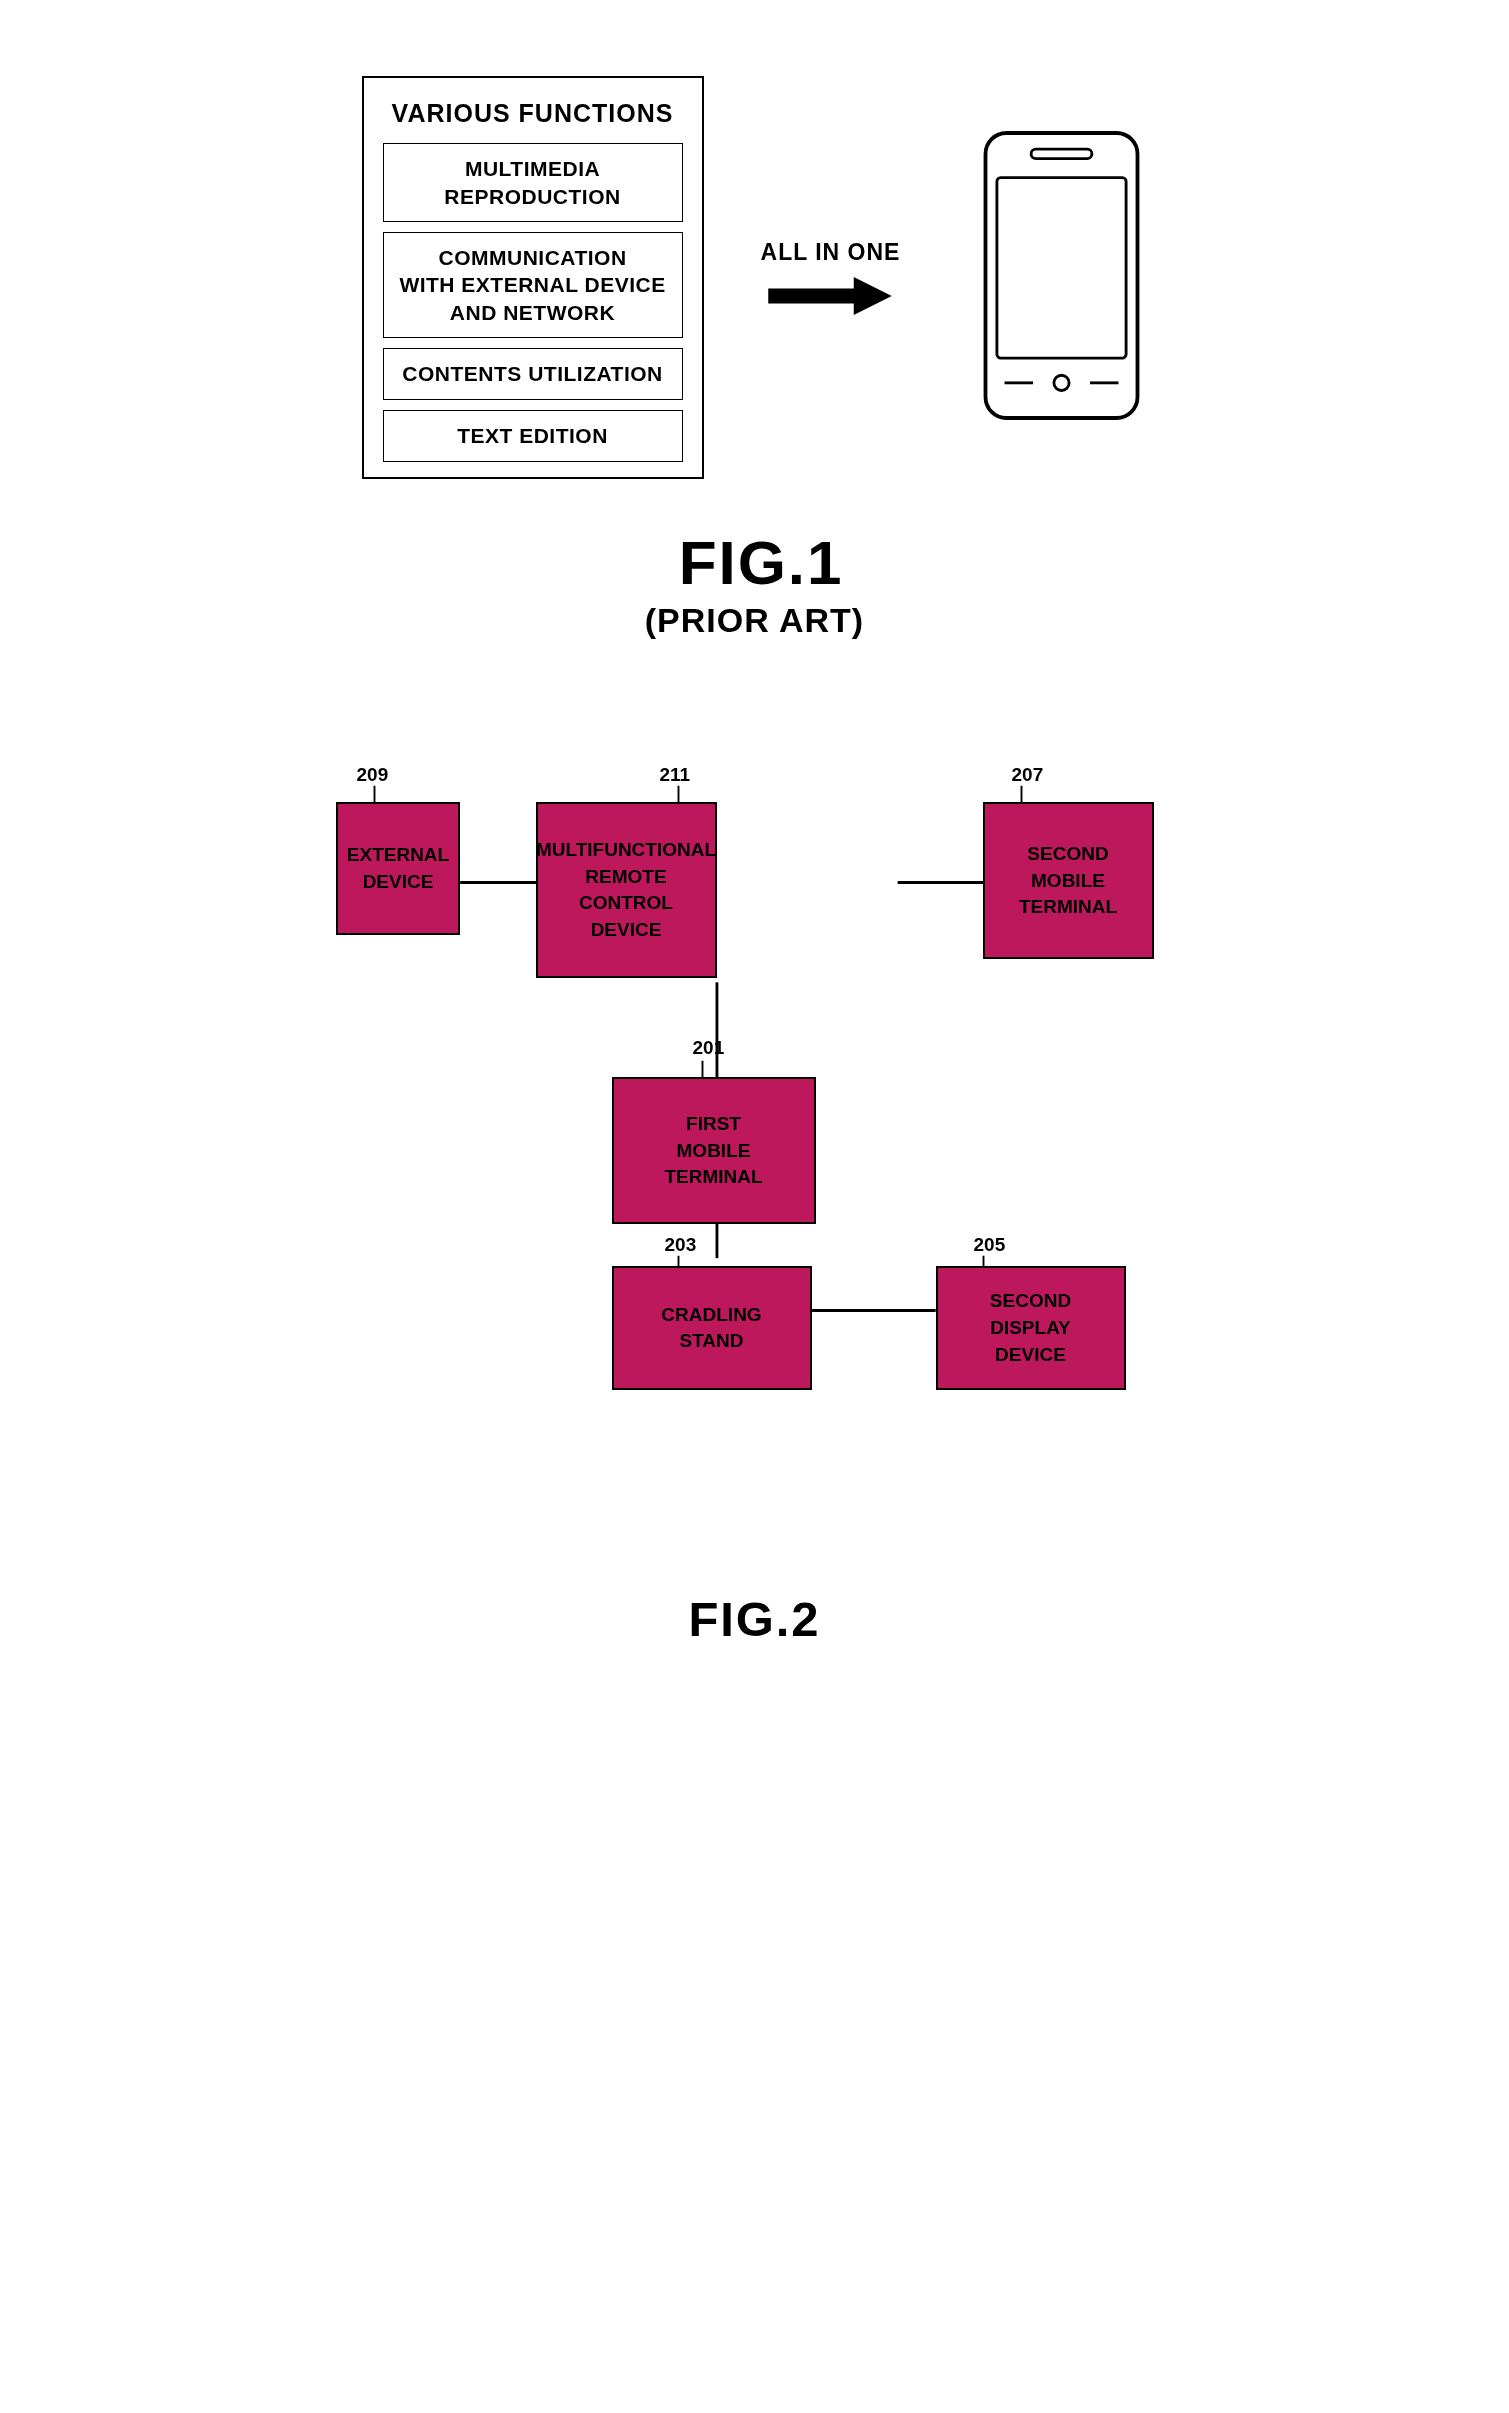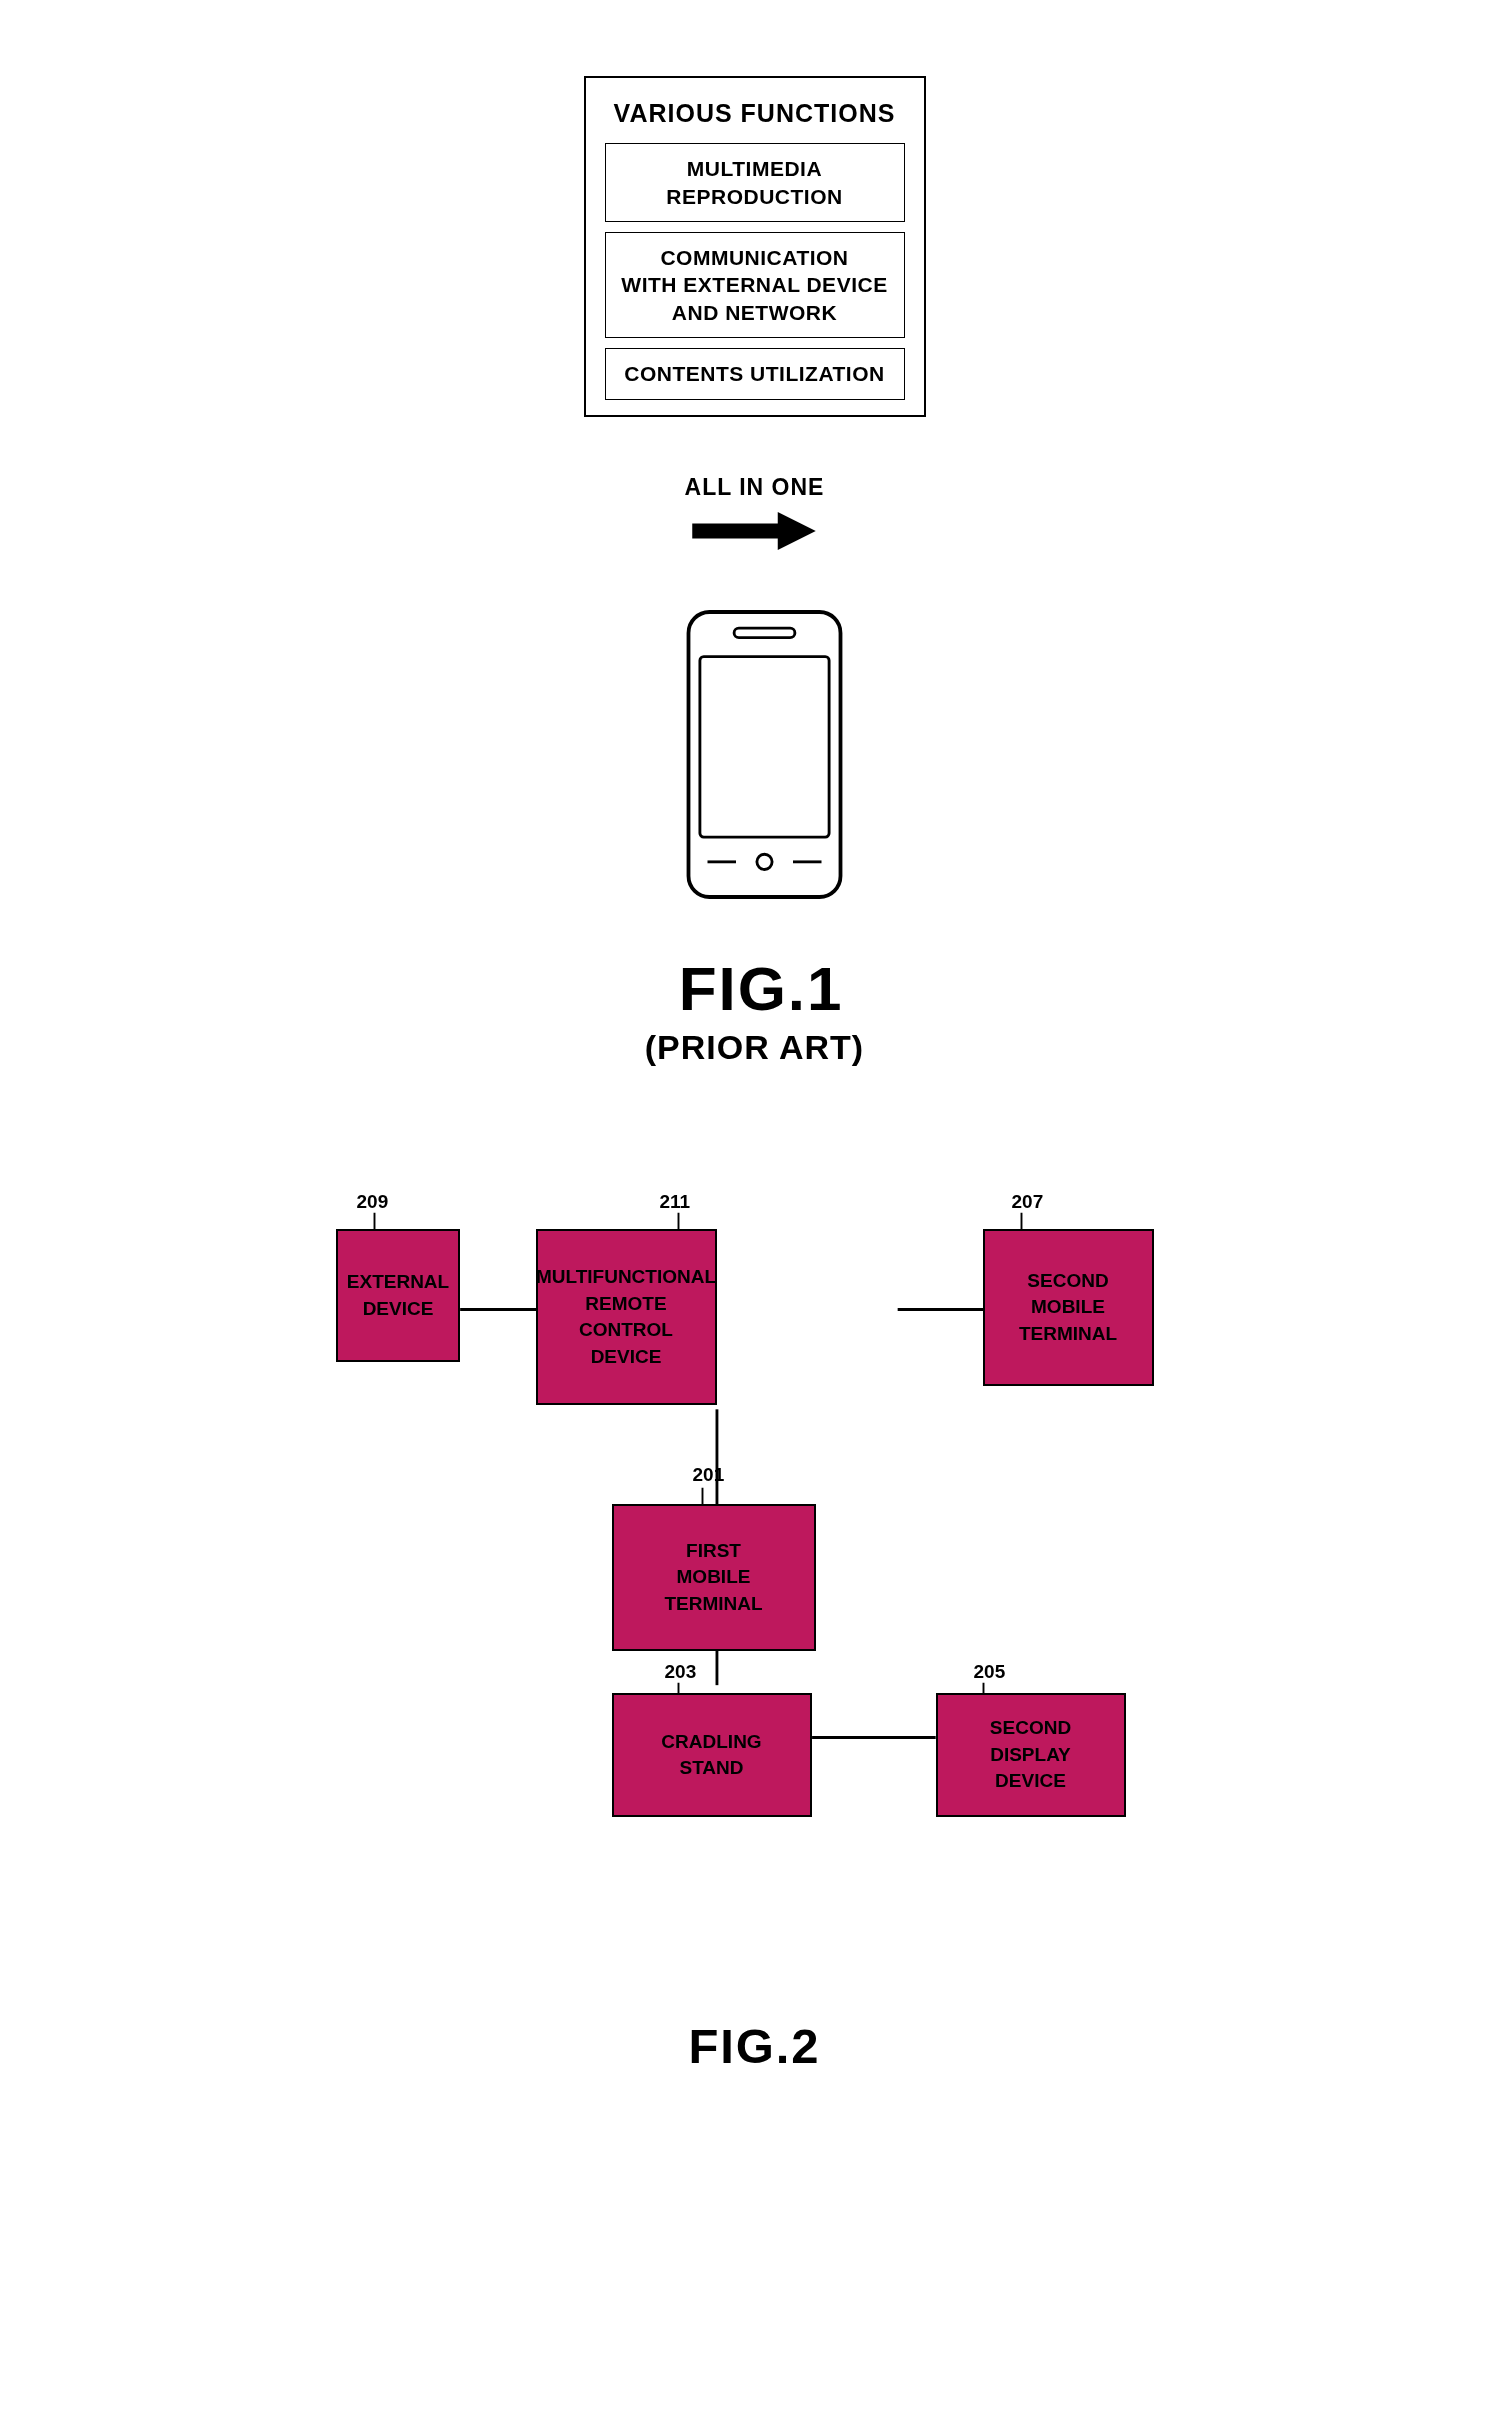--- a/index.html
+++ b/index.html
@@ -15,21 +15,20 @@
     }
 
     
     .fig1-container {
       display: flex;
       align-items: center;
       gap: 57px;
       margin-top: 38px;
       width: 100%;
       justify-content: center;
-      flex-direction: column;
     }
 
     .functions-box {
       border: 2.9px solid #000;
       padding: 15px 19px;
       display: flex;
       flex-direction: column;
       gap: 9.5px;
       min-width: 342px;
     }
@@ -144,20 +143,21 @@
   </style>
 </head>
 <body>
 
 <div class="fig1-container">
   <div class="functions-box">
     <div class="functions-title">VARIOUS FUNCTIONS</div>
     <div class="function-item">MULTIMEDIA<br>REPRODUCTION</div>
     <div class="function-item">COMMUNICATION<br>WITH EXTERNAL DEVICE<br>AND NETWORK</div>
     <div class="function-item">CONTENTS UTILIZATION</div>
+    <div class="function-item">TEXT EDITION</div>
   </div>
 
   <div class="arrow-container">
     <div class="arrow-label">ALL IN ONE</div>
     <svg width="124" height="38" viewBox="0 0 130 40">
       <polygon points="0,12 90,12 90,0 130,20 90,40 90,28 0,28" fill="#000"></polygon>
     </svg>
   </div>
 
   <div class="phone-svg">

